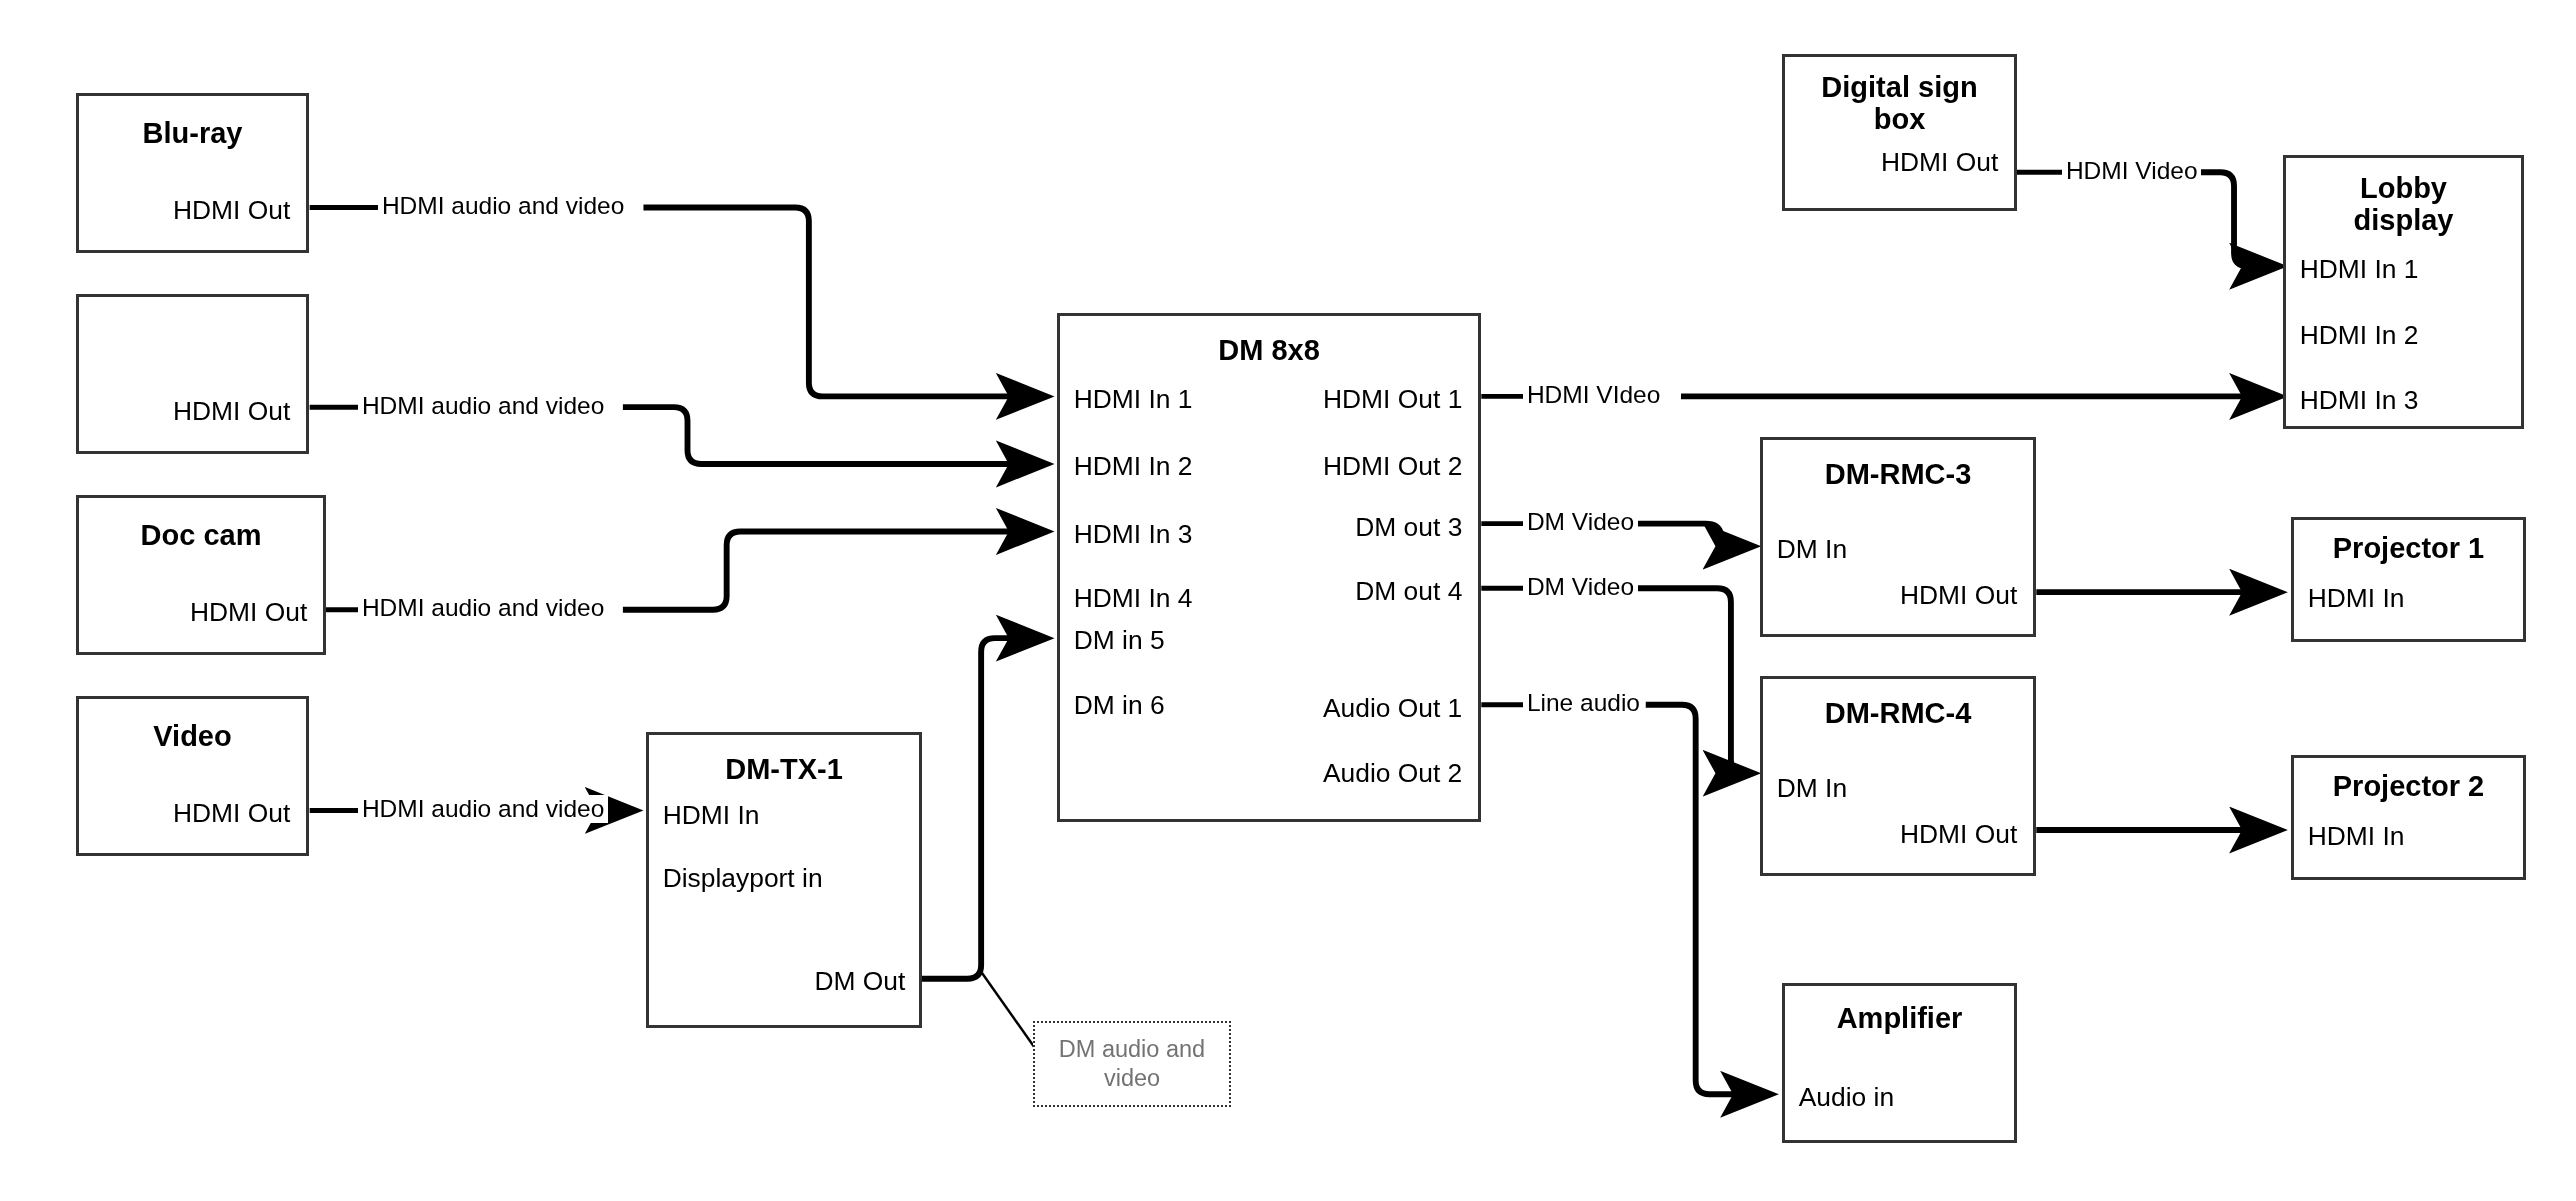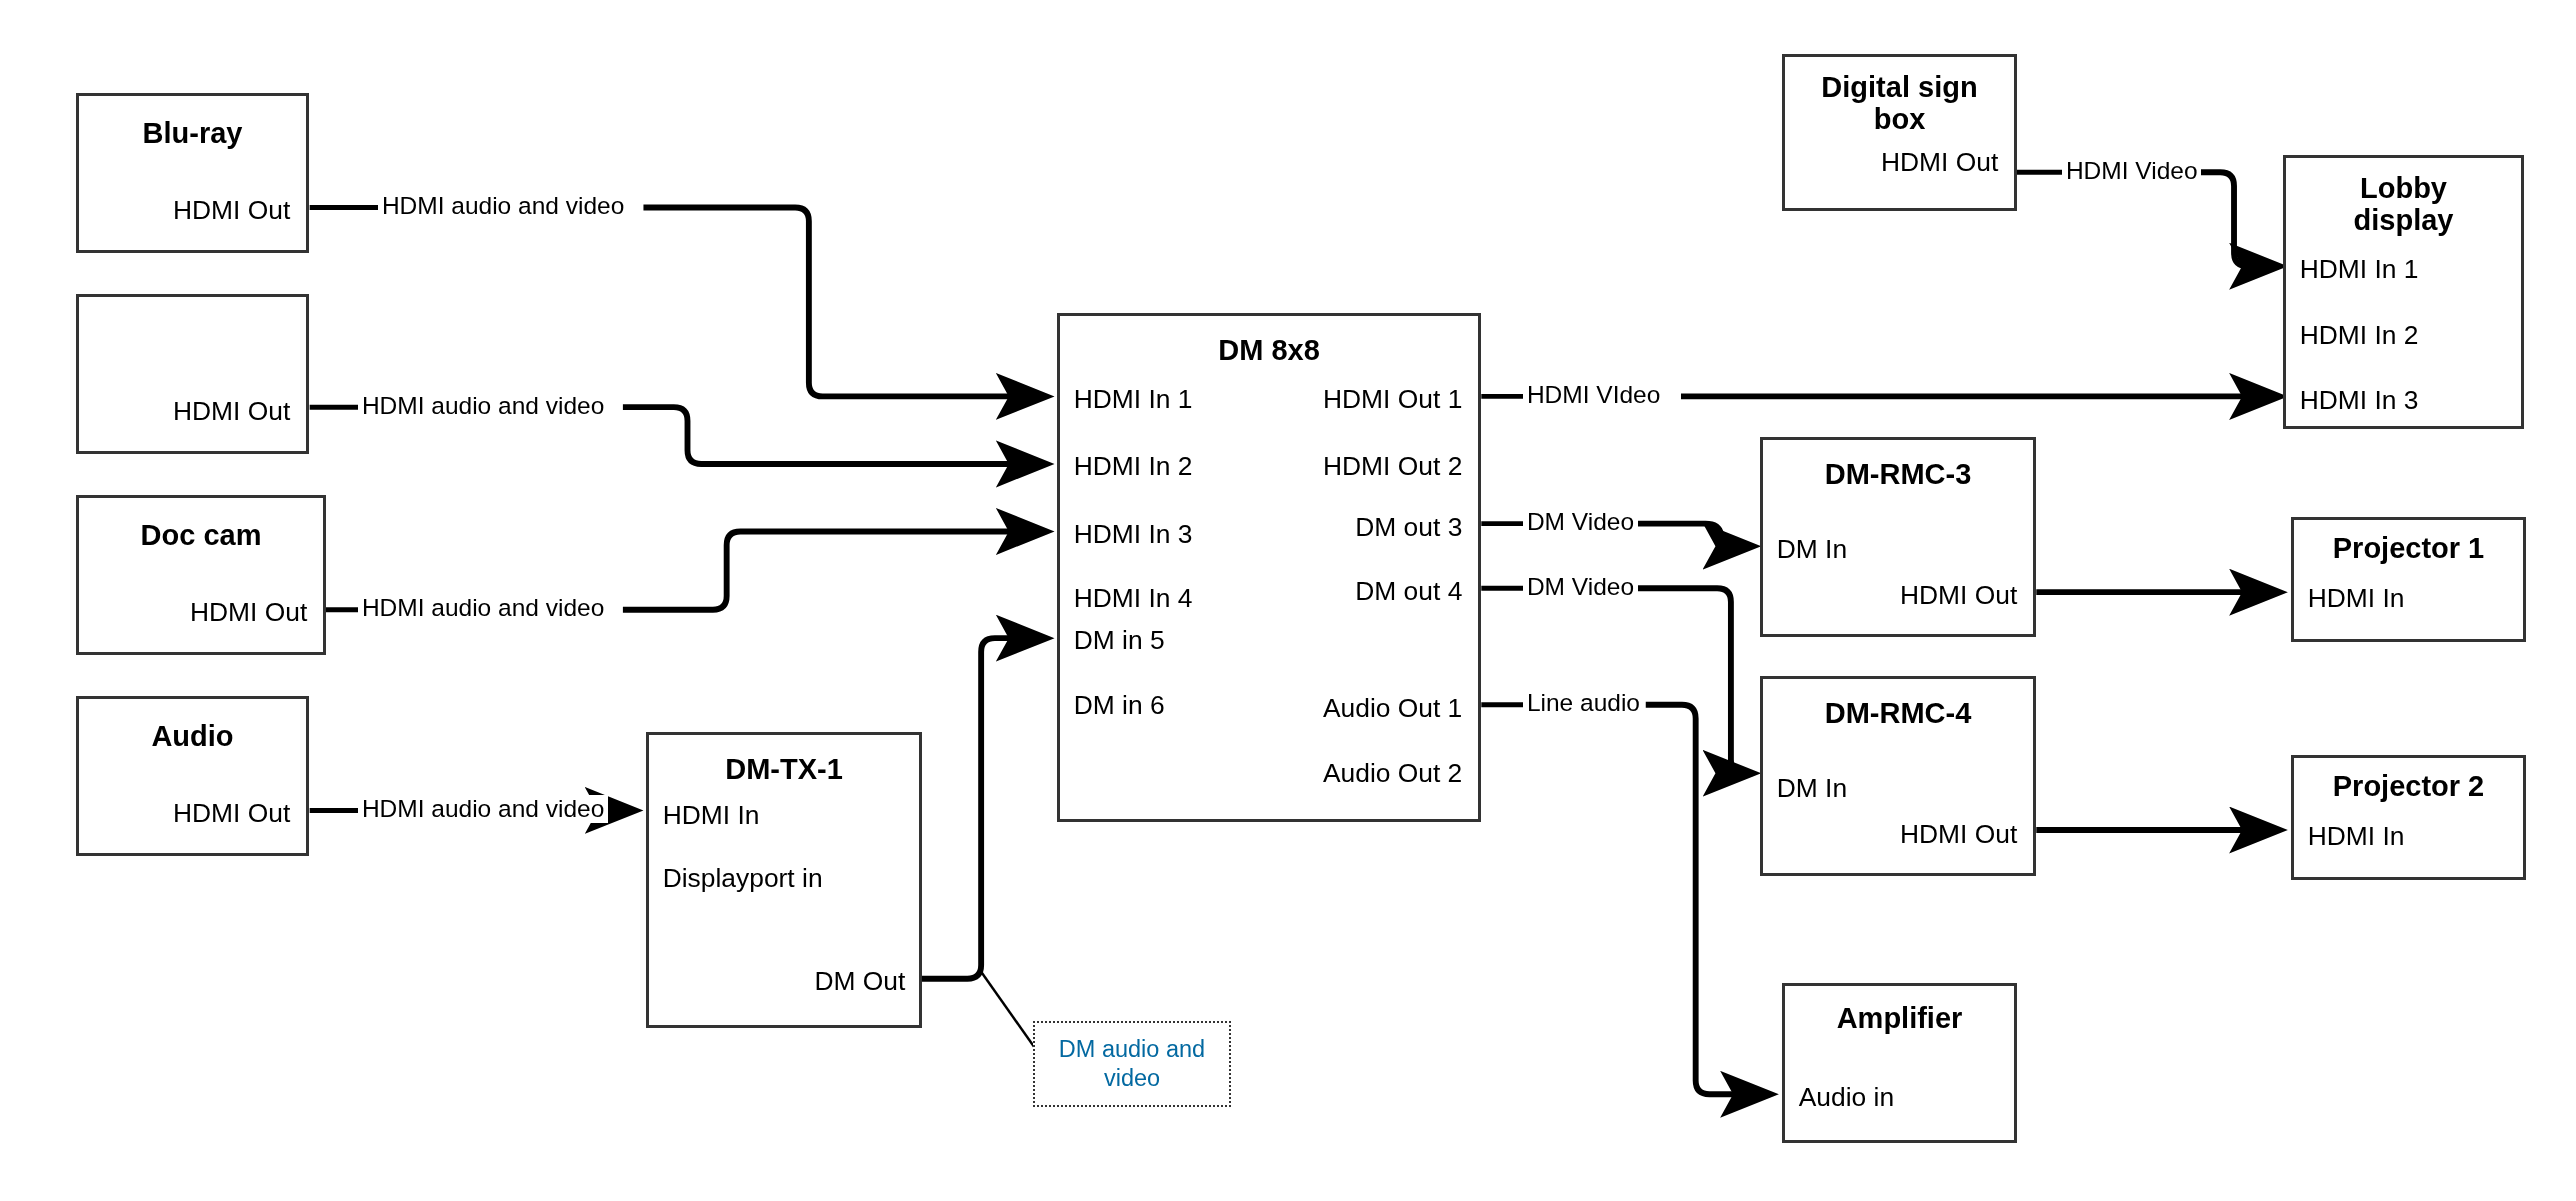--- a/index.html
+++ b/index.html
@@ -6,21 +6,21 @@
   body{font-family:"Liberation Sans", sans-serif;}
   #stage{position:relative;width:2576px;height:1201px;background:#fff;overflow:hidden;}
   svg#wires{position:absolute;left:0;top:0;width:2576px;height:1201px;}
   .node{position:absolute;box-sizing:border-box;background:#fff;border:3.9px solid #333333;}
   .node .title{position:absolute;left:0;right:0;text-align:center;font-weight:bold;color:#000;}
   .port{position:absolute;color:#000;white-space:nowrap;}
   .port.left{text-align:left;}
   .port.right{text-align:right;}
   .edge-label{position:absolute;color:#000;white-space:nowrap;background:#fff;padding:0 3.9px;}
   .note-box{position:absolute;box-sizing:border-box;border:2.9px dotted #333;background:#fff;
-            display:flex;align-items:center;justify-content:center;text-align:center;color:#0369a1;line-height:1.25;}
+            display:flex;align-items:center;justify-content:center;text-align:center;color:#737373;line-height:1.25;}
 </style>
 </head>
 <body>
 
 <div id="stage">
 
   <svg id="wires" viewBox="0 0 2631 1227">
     <defs>
       <marker id="arrow" markerWidth="11" markerHeight="11" refX="8.5" refY="4" orient="auto" markerUnits="strokeWidth">
         <path d="M0,0 L10,4 L0,8 L2.2,4 Z" fill="#000"></path>
@@ -91,21 +91,21 @@
   <div class="node" style="left:76px;top:294px;width:233px;height:160px;">
     <div class="port right" style="right:15.7px;top:99px;font-size:26.4px;">HDMI Out</div>
   </div>
 
   <div class="node" style="left:76px;top:495px;width:250px;height:160px;">
     <div class="title" style="top:20.6px;font-size:29px;">Doc cam</div>
     <div class="port right" style="right:15.7px;top:99px;font-size:26.4px;">HDMI Out</div>
   </div>
 
   <div class="node" style="left:76px;top:696px;width:233px;height:160px;">
-    <div class="title" style="top:20.6px;font-size:29px;">Audio</div>
+    <div class="title" style="top:20.6px;font-size:29px;">Video</div>
     <div class="port right" style="right:15.7px;top:99px;font-size:26.4px;">HDMI Out</div>
   </div>
 
   <div class="node" style="left:646px;top:732px;width:276px;height:296px;">
     <div class="title" style="top:17.6px;font-size:29px;">DM-TX-1</div>
     <div class="port left" style="left:13.7px;top:65px;font-size:26.4px;">HDMI In</div>
     <div class="port left" style="left:13.7px;top:128px;font-size:26.4px;">Displayport in</div>
     <div class="port right" style="right:13.7px;top:231px;font-size:26.4px;">DM Out</div>
   </div>
 

